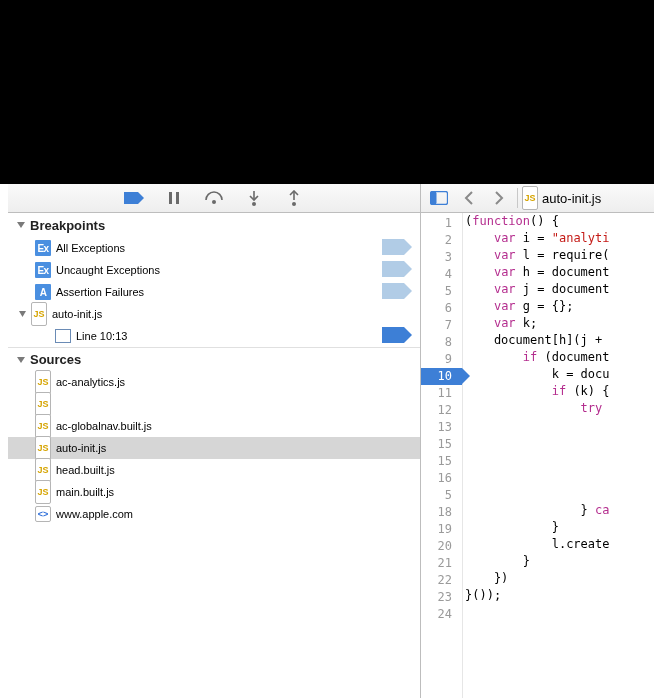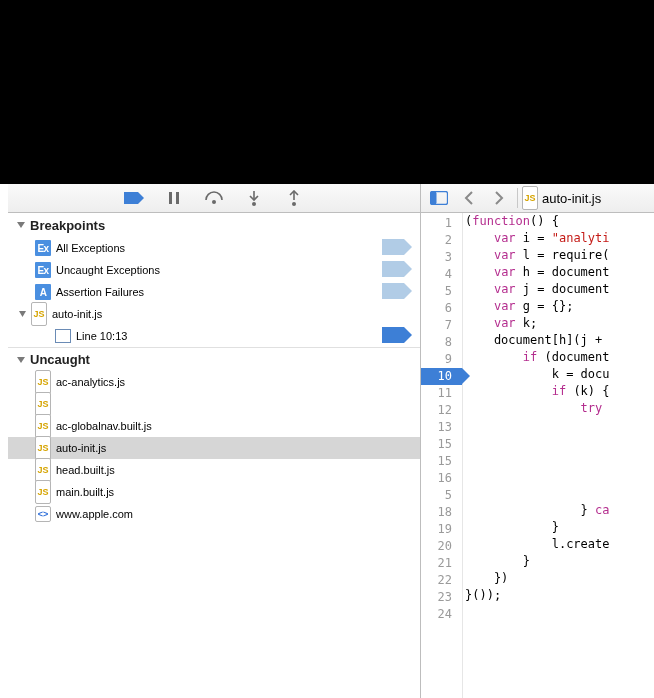--- a/index.html
+++ b/index.html
@@ -325,21 +325,21 @@
               </svg></span></span>
         </div>
       </div>
 
     <div class="section-header sh-sources">
       <span class="discl">
         <svg width="10" height="10">
             <path d="M1 2 L9 2 L5 8 Z" fill="#7a7a7a"></path>
           </svg>
       </span>
-      <span>Uncaught</span>
+      <span>Sources</span>
     </div>
 
     <div class="tree" id="src-tree">
         <div class="tree-row">
           <span class="icon-box">
             <span class="js-badge">JS</span>
           </span>
           <span class="label">ac-analytics.js</span>
         </div>
         <div class="tree-row">

